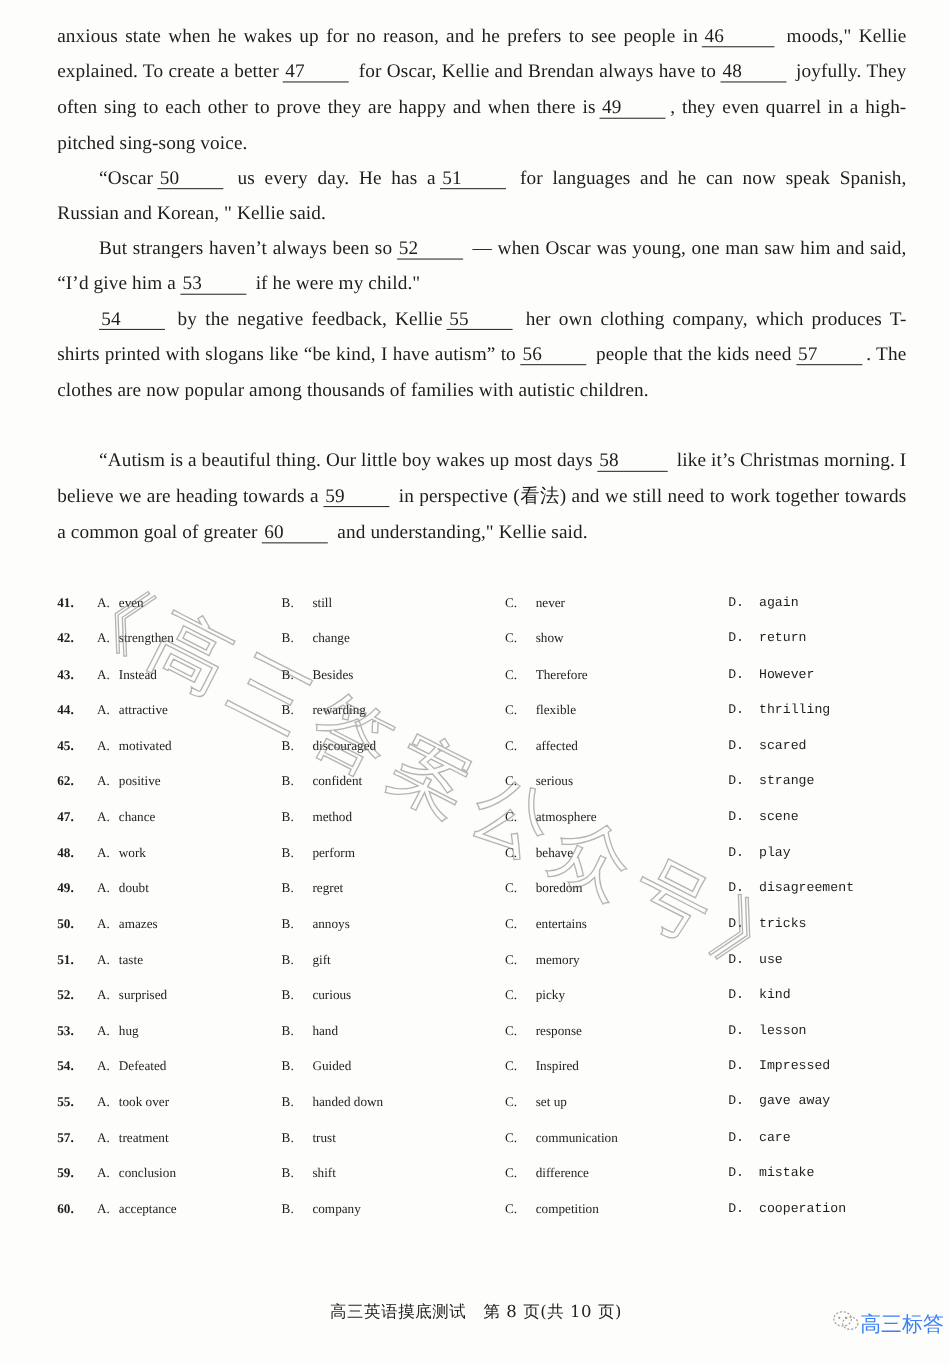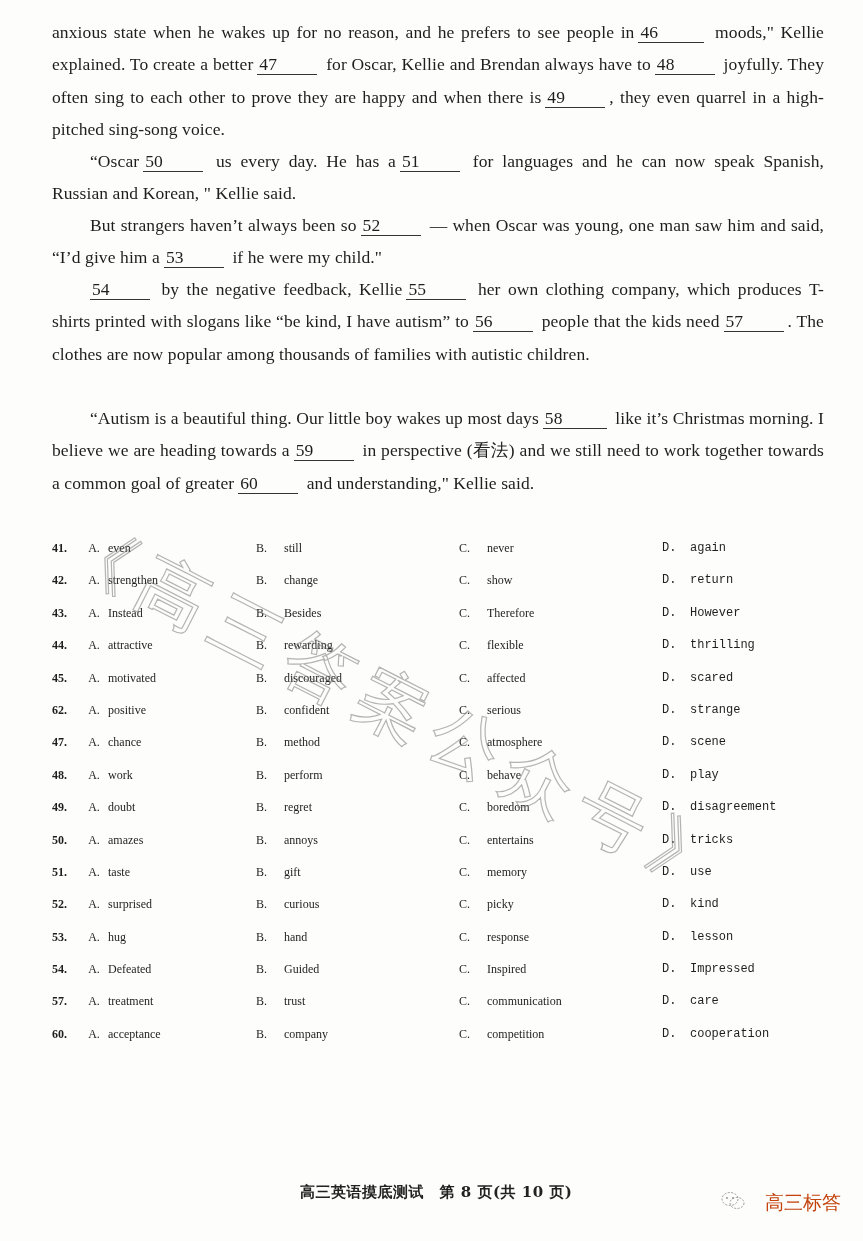--- a/index.html
+++ b/index.html
@@ -22,25 +22,25 @@
   .opt-row { position: relative; height: 32.4px; font-size: 12px; line-height: 32.4px; }
   .qnum { position: absolute; left: 0; font-weight: bold; font-family: "Liberation Serif", serif; }
   .opt { position: absolute; }
   .opt .letter { display: inline-block; width: 28px; }
   .opt-a { left: 28px; text-align: center; }
   .opt-b { left: 204px; }
   .opt-c { left: 407px; }
   .opt-d { left: 610px; font-family: Liberation Mono, monospace; }
   .footer {
     position: absolute; top: 1183px; left: 300px; font-size: 15px; color: #222;
-    font-family: "DejaVu Serif", serif; letter-spacing: 0.5px; font-weight: bold;
+    font-family: "DejaVu Serif", serif; letter-spacing: 0.5px;
   }
   .brand {
-    position: absolute; top: 1190px; left: 720px; font-size: 19px; color: #c2410c;
-    font-family: "DejaVu Sans", sans-serif; display: flex; align-items: center; gap: 19px;
+    position: absolute; top: 1190px; left: 756px; font-size: 19px; color: #3b82f6;
+    font-family: "DejaVu Sans", sans-serif; display: flex; align-items: center; gap: 0;
   }
   .watermark {
     position: absolute; left: 90px; top: 500px; font-size: 70px; color: transparent;
     -webkit-text-stroke: 1.2px rgba(120,120,120,0.55);
     transform: rotate(27deg); transform-origin: left top; white-space: nowrap;
     letter-spacing: 12px; font-family: "DejaVu Sans", sans-serif; pointer-events: none;
   }
 </style>
 </head>
 <body>
@@ -173,25 +173,39 @@
         <span class="opt opt-d"><span class="letter">D.</span><span>lesson</span></span>
       </div>
       <div class="opt-row">
         <span class="qnum">54.</span>
         <span class="opt opt-a"><span class="letter">A.</span><span>Defeated</span></span>
         <span class="opt opt-b"><span class="letter">B.</span><span>Guided</span></span>
         <span class="opt opt-c"><span class="letter">C.</span><span>Inspired</span></span>
         <span class="opt opt-d"><span class="letter">D.</span><span>Impressed</span></span>
       </div>
       <div class="opt-row">
+        <span class="qnum">55.</span>
+        <span class="opt opt-a"><span class="letter">A.</span><span>took over</span></span>
+        <span class="opt opt-b"><span class="letter">B.</span><span>handed down</span></span>
+        <span class="opt opt-c"><span class="letter">C.</span><span>set up</span></span>
+        <span class="opt opt-d"><span class="letter">D.</span><span>gave away</span></span>
+      </div>
+      <div class="opt-row">
         <span class="qnum">57.</span>
         <span class="opt opt-a"><span class="letter">A.</span><span>treatment</span></span>
         <span class="opt opt-b"><span class="letter">B.</span><span>trust</span></span>
         <span class="opt opt-c"><span class="letter">C.</span><span>communication</span></span>
         <span class="opt opt-d"><span class="letter">D.</span><span>care</span></span>
+      </div>
+      <div class="opt-row">
+        <span class="qnum">59.</span>
+        <span class="opt opt-a"><span class="letter">A.</span><span>conclusion</span></span>
+        <span class="opt opt-b"><span class="letter">B.</span><span>shift</span></span>
+        <span class="opt opt-c"><span class="letter">C.</span><span>difference</span></span>
+        <span class="opt opt-d"><span class="letter">D.</span><span>mistake</span></span>
       </div>
       <div class="opt-row">
         <span class="qnum">60.</span>
         <span class="opt opt-a"><span class="letter">A.</span><span>acceptance</span></span>
         <span class="opt opt-b"><span class="letter">B.</span><span>company</span></span>
         <span class="opt opt-c"><span class="letter">C.</span><span>competition</span></span>
         <span class="opt opt-d"><span class="letter">D.</span><span>cooperation</span></span>
       </div>
     </div>
 

